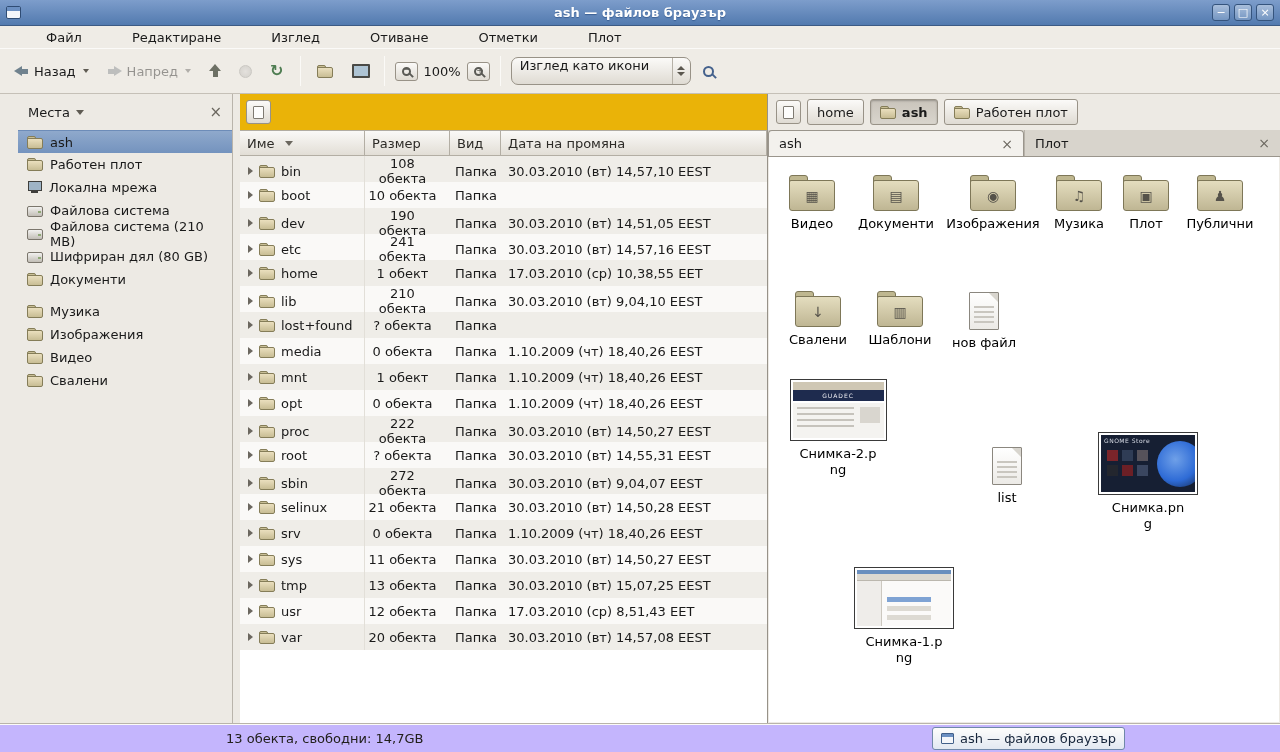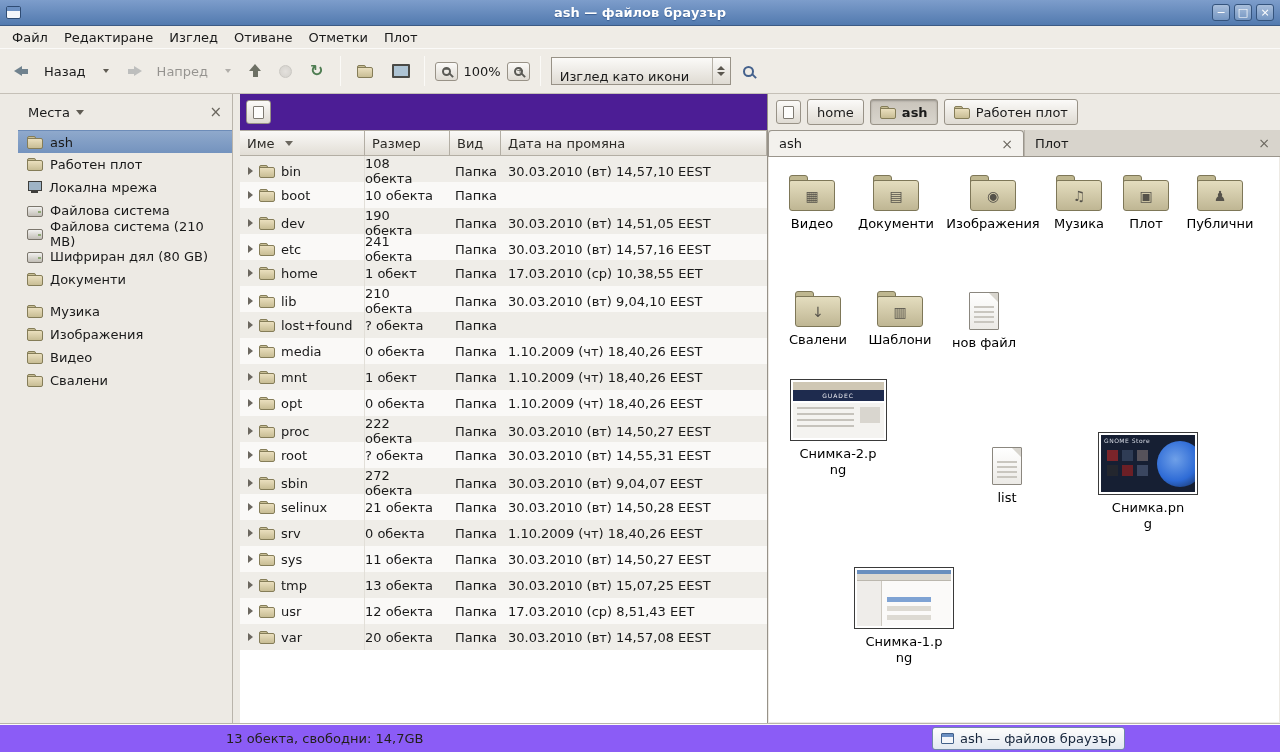--- a/index.html
+++ b/index.html
@@ -16,27 +16,27 @@
   .titlebar-title { position:absolute; left:0; right:0; text-align:center; font-weight:bold; color:#fff;
     text-shadow:0 1px 1px #3A5F93; }
   .win-controls { margin-left:auto; display:flex; gap:4px; z-index:2; }
   .win-btn { width:18px; height:17px; border:1px solid #35547D; border-radius:3px;
     background:linear-gradient(#A9BedB,#7496C2); background:linear-gradient(#A9BEDB,#7496C2);
     color:#FFFFFF; font-size:11px; line-height:15px; text-align:center; }
 
   
   .menubar { position:absolute; left:0; top:26px; right:0; height:22px; background:#EFECE6;
     display:flex; align-items:center; padding-left:4px; }
-  .menu-item { padding:2px 8px; }
+  .menu-item { padding:2px 8px;margin-left:34px; }
 
   
   .toolbar { position:absolute; left:0; top:48px; right:0; height:46px; background:#EFECE6;
     border-top:1px solid #FBFAF8; border-bottom:1px solid #C5C0B7;
     display:flex; align-items:center; padding:0 8px; gap:6px; }
-  .tbtn { display:flex; align-items:center; gap:15px; padding:6px 6px; border-radius:3px;justify-content:flex-end; }
+  .tbtn { display:flex; align-items:center; gap:5px; padding:6px 6px; border-radius:3px;justify-content:flex-end; }
   .tbtn .dd { width:0; height:0; border-left:3.5px solid transparent; border-right:3.5px solid transparent;
     border-top:4px solid #5F5B53; margin-left:2px; }
   .disabled { opacity:.42; filter:grayscale(60%); }
   .arr { position:relative; width:15px; height:12px; display:inline-block; }
   .arr-left::before { content:""; position:absolute; left:0; top:1px; border-top:5px solid transparent;
     border-bottom:5px solid transparent; border-right:8px solid #70828E; }
   .arr-left::after { content:""; position:absolute; left:8px; top:3.5px; width:6px; height:5px; background:#70828E; }
   .arr-right::before { content:""; position:absolute; right:0; top:1px; border-top:5px solid transparent;
     border-bottom:5px solid transparent; border-left:8px solid #70828E; }
   .arr-right::after { content:""; position:absolute; right:8px; top:3.5px; width:6px; height:5px; background:#70828E; }
@@ -50,22 +50,22 @@
   .tsep { width:1px; height:30px; background:#CFCBC2; border-right:1px solid #FBFAF7; margin:0 4px; }
   .mini-btn { border:1px solid #989287; border-radius:3px; background:linear-gradient(#FBFAF8,#DFDBD3);
     padding:4px 6px; display:flex; align-items:center; gap:3px; }
   .mag { position:relative; width:9px; height:9px; border:2px solid #5A5A55; border-radius:50%; }
   .mag::after { content:""; position:absolute; width:6px; height:2px; background:#5A5A55;
     right:-5px; bottom:-2px; transform:rotate(45deg); }
   .mag-minus::before { content:"−"; position:absolute; left:0px; top:-5px; font-size:9px; color:#5A5A55; }
   .mag-plus::before { content:"+"; position:absolute; left:0.5px; top:-4px; font-size:9px; color:#5A5A55; }
   .mag-big { width:11px; height:11px; border-color:#44618C; }
   .mag-big::after { background:#44618C; }
-  .combo { border:1px solid #989287; border-radius:0; background:linear-gradient(#FBFAF8,#DFDBD3);
-    height:28px; display:flex; align-items:flex-end; width:180px; }
+  .combo { border:1px solid #989287; border-radius:7px; background:linear-gradient(#FBFAF8,#DFDBD3);
+    height:28px; display:flex; align-items:flex-start; width:180px; }
   .combo-label { padding:0 8px; flex:1; }
   .combo-arrows { border-left:1px solid #B6B1A7; height:100%; width:18px; display:flex;
     flex-direction:column; align-items:center; justify-content:center; gap:2px; }
   .combo-arrows i { display:block; width:0; height:0; border-left:4px solid transparent; border-right:4px solid transparent; }
   .combo-arrows .up { border-bottom:4px solid #5B574F; }
   .combo-arrows .down { border-top:4px solid #5B574F; }
 
   
   .fico { position:relative; display:inline-block; width:16px; height:13px; flex:0 0 auto; }
   .fico::before { content:""; position:absolute; left:0; top:0; width:7px; height:5px; background:#C9BF96;
@@ -99,41 +99,41 @@
   .sb-dd { width:0; height:0; border-left:4px solid transparent; border-right:4px solid transparent;
     border-top:5px solid #5F5B53; }
   .sb-close { margin-left:auto; color:#6B675F; font-size:15px; line-height:13px; }
   .side-list { position:absolute; left:0; right:0; top:36px; bottom:0; }
   .side-item { height:23px; display:flex; align-items:center; gap:7px; padding-left:9px; }
   .side-item.selected { background:linear-gradient(#8FA9CC,#7493BE); border-top:1px solid #6D8CB8; }
   .side-item:nth-child(7) { margin-bottom:9px; }
 
   .splitter { position:absolute; left:216px; top:0; width:6px; bottom:0; background:#EDEAE4; }
 
-  .middle { position:absolute; left:222px; top:0; width:528px; bottom:0; background:#4c1d95;
+  .middle { position:absolute; left:222px; top:0; width:528px; bottom:0; background:#eab308;
     border-right:1px solid #979289; }
   .loc-row { height:36px; display:flex; align-items:center; padding:0 6px; gap:6px; }
   .loc-toggle { width:25px; height:24px; border:1px solid #989287; border-radius:3px;
     background:linear-gradient(#FBFAF8,#DFDBD3); display:flex; align-items:center; justify-content:center; }
   .listing { position:absolute; left:0; right:0; top:36px; bottom:0; background:#fff; border-top:1px solid #B1ACA2; }
   .col-headers { display:grid; grid-template-columns:125px 85px 51px 1fr; height:25px; }
   .col-header { background:linear-gradient(#FAF9F7,#E2DED6); border-right:1px solid #B3AEA4;
     border-bottom:1px solid #B3AEA4; display:flex; align-items:center; padding:0 7px; color:#2d2b27; }
   .sort-arrow { display:none; width:0; height:0; border-left:4px solid transparent; border-right:4px solid transparent;
     border-top:5px solid #6B675F; margin-left:10px; }
   .col-header.sorted .sort-arrow { display:inline-block; }
   .rows { position:absolute; left:0; right:0; top:25px; bottom:0; overflow:hidden; background:#fff; }
   .frow { display:grid; grid-template-columns:125px 85px 51px 1fr; height:26px; align-items:center; }
   .frow:nth-child(odd) { background:#EFEDE8; }
   .frow:nth-child(even) { background:#FAF9F7; }
   .cell-name { display:flex; align-items:center; height:100%; padding-left:8px; border-right:1px solid #E2DFD8; }
   .expander { width:0; height:0; border-left:5px solid #6B675F; border-top:4.5px solid transparent;
     border-bottom:4.5px solid transparent; margin-right:6px; flex:0 0 auto; }
   .cell-name span.nm { margin-left:6px; }
-  .cell-size { text-align:left; padding-right:10px; }
+  .cell-size { text-align:center; padding-right:10px; }
   .cell-type { padding-left:5px; }
   .cell-date { padding-left:7px; }
 
   .right { position:absolute; left:750px; top:0; right:0; bottom:0; background:#EDEAE4; }
   .pathbar { height:36px; display:flex; align-items:center; padding:0 8px; gap:6px; }
   .path-btn { height:26px; border:1px solid #989287; border-radius:3px; background:linear-gradient(#FBFAF8,#DFDBD3);
     display:flex; align-items:center; gap:6px; padding:0 9px; }
   .path-btn.active { background:linear-gradient(#C9C4BB,#D9D5CD); box-shadow:inset 0 1px 2px rgba(0,0,0,.25); font-weight:bold; }
   .tabbar { position:absolute; left:0; right:0; top:36px; height:27px; background:#D8D4CC;
     border-bottom:1px solid #9A958C; display:flex; }
@@ -195,21 +195,21 @@
   .ia .grid-item:nth-child(6){left:414px;top:18px;width:74px}
   .ia .grid-item:nth-child(7){left:14px;top:134px;width:70px}
   .ia .grid-item:nth-child(8){left:96px;top:134px;width:70px}
   .ia .grid-item:nth-child(9){left:180px;top:135px;width:70px}
   .ia .grid-item:nth-child(10){left:16px;top:222px;width:106px}
   .ia .grid-item:nth-child(11){left:208px;top:290px;width:60px}
   .ia .grid-item:nth-child(12){left:324px;top:275px;width:110px}
   .ia .grid-item:nth-child(13){left:80px;top:410px;width:110px}
 
   
-  .bottombar { position:absolute; left:0; bottom:0; right:0; height:29px; background:#8b5cf6;
+  .bottombar { position:absolute; left:0; bottom:0; right:0; height:29px; background:#c4b5fd;
     border-top:1px solid #B9B4AB; box-shadow:inset 0 1px 0 #FBFAF8; }
   .statusbar-text { position:absolute; left:226px; top:7px; color:#22201c; }
   .task-btn { position:absolute; left:932px; top:3px; height:23px; border:1px solid #7088A8; border-radius:3px;
     background:linear-gradient(#FDFDFC,#E2E8F1); display:flex; align-items:center; gap:6px; padding:0 8px; color:#16253B; }
   .task-icon { width:13px; height:11px; background:#F4F6FA; border:1px solid #42608A; border-radius:1px; position:relative; }
   .task-icon::before { content:""; position:absolute; left:0; right:0; top:0; height:3px; background:#6C90C2; }
 </style>
 </head>
 <body>
 

